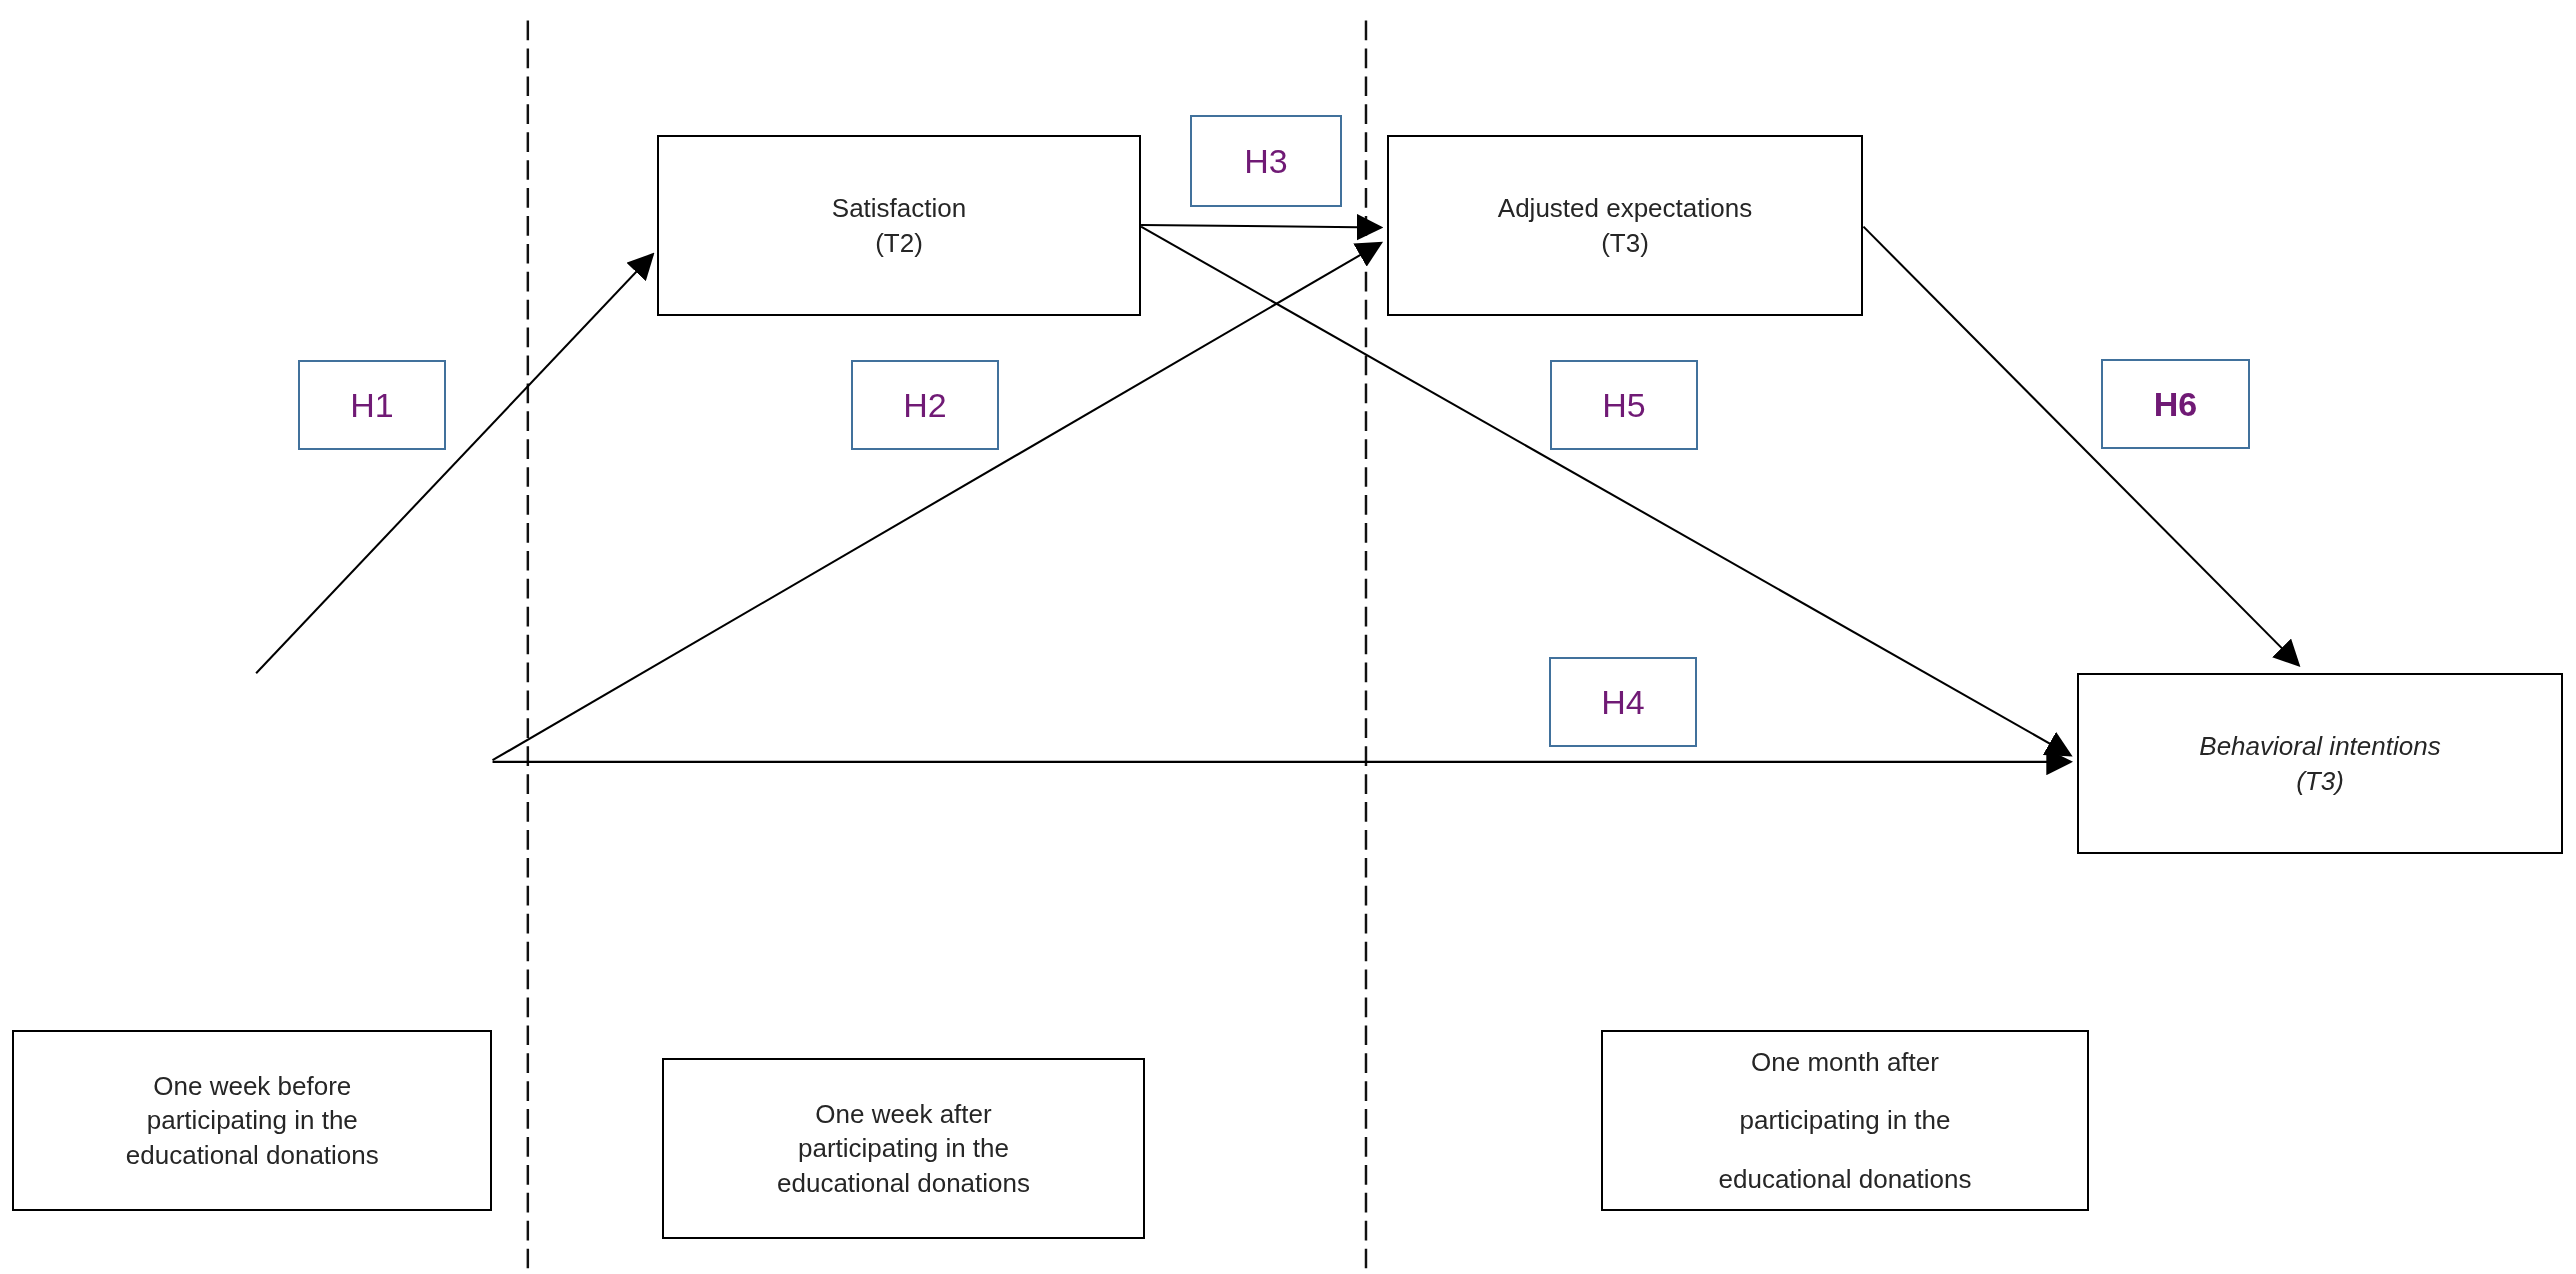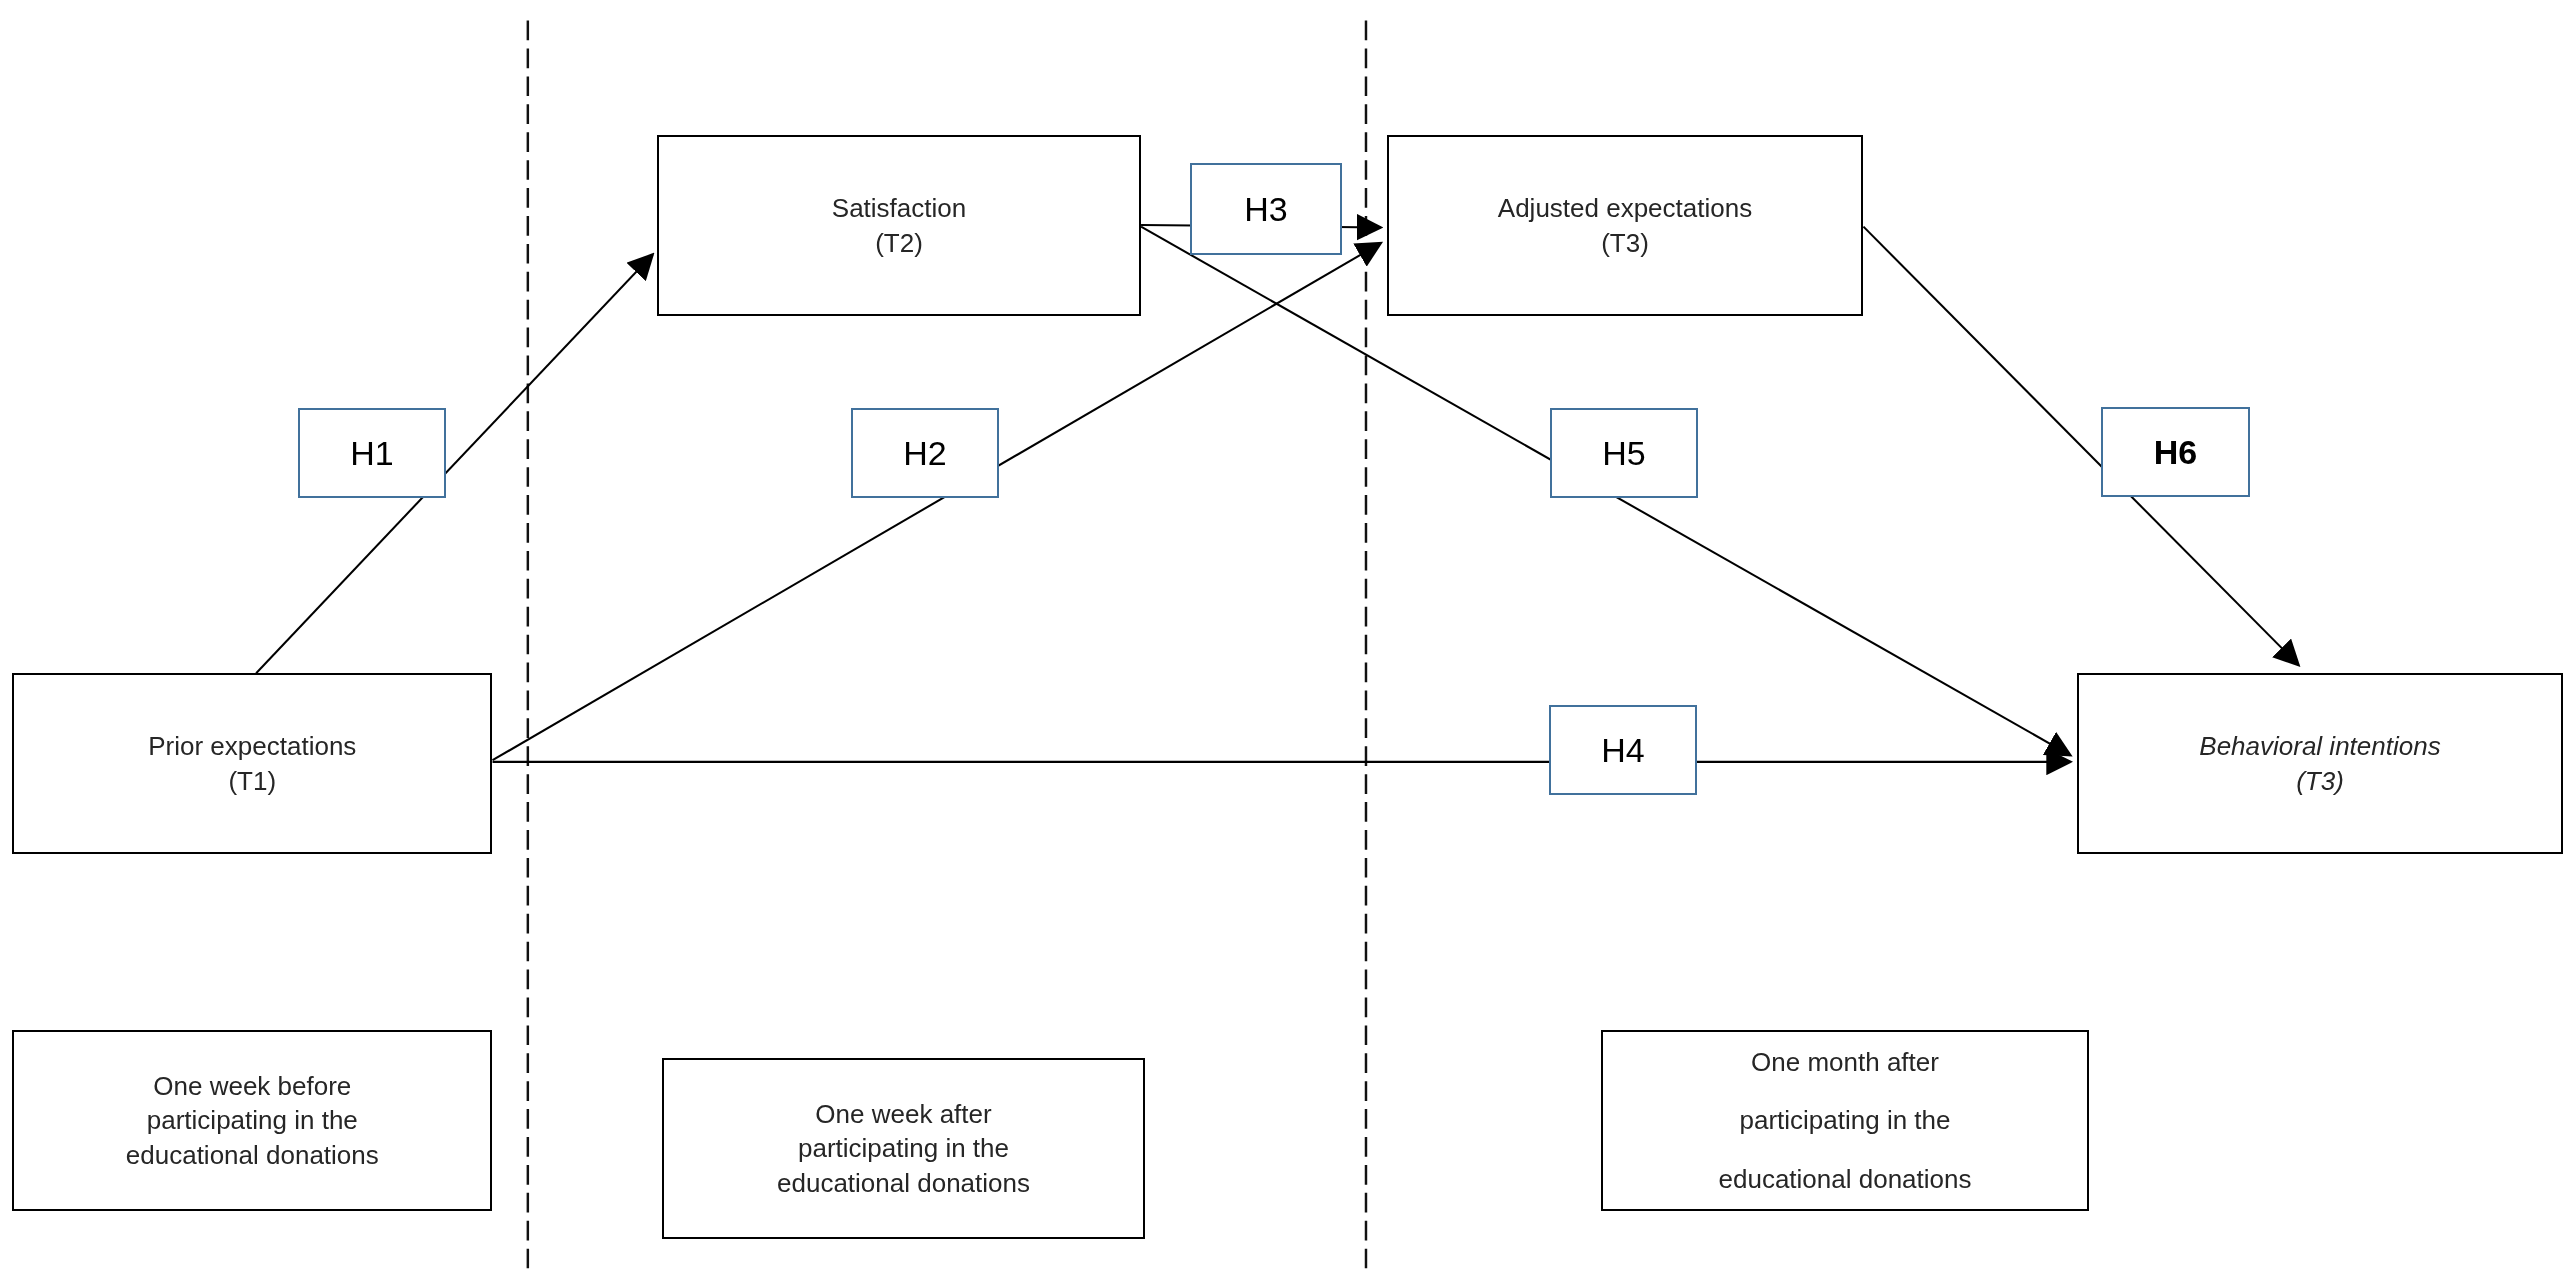--- a/index.html
+++ b/index.html
@@ -37,23 +37,22 @@
     line-height: 1.32;
   }
   .hlabel {
     position: absolute;
     box-sizing: border-box;
     border: 2.5px solid #41719C;
     background: #ffffff;
     display: flex;
     align-items: center;
     justify-content: center;
-    color: #000000;
+    color: #701a75;
     font-size: 34px;
-    margin-top: 48px;
   }
   .node span { display: block; }
 </style>
 </head>
 <body>
 
 <div class="canvas">
 
   <svg class="layer" viewBox="0 0 3138 1553">
     <defs>
@@ -66,24 +65,20 @@
     <line x1="1664" y1="25" x2="1664" y2="1545" stroke="#111111" stroke-width="3" stroke-dasharray="24 10"></line>
 
     <line x1="312" y1="820" x2="795" y2="310" stroke="#000000" stroke-width="2.5" marker-end="url(#arrow)"></line>
     <line x1="600" y1="926" x2="1682" y2="296" stroke="#000000" stroke-width="2.5" marker-end="url(#arrow)"></line>
     <line x1="1390" y1="274" x2="1682" y2="277" stroke="#000000" stroke-width="2.5" marker-end="url(#arrow)"></line>
     <line x1="600" y1="928" x2="2522" y2="928" stroke="#000000" stroke-width="2.5" marker-end="url(#arrow)"></line>
     <line x1="1390" y1="276" x2="2522" y2="920" stroke="#000000" stroke-width="2.5" marker-end="url(#arrow)"></line>
     <line x1="2270" y1="276" x2="2800" y2="810" stroke="#000000" stroke-width="2.5" marker-end="url(#arrow)"></line>
   </svg>
 
-  <div class="node" style="left:12.3px; top:673px; width:480px; height:181px;">
-    <span>Prior expectations</span>
-    <span>(T1)</span>
-  </div>
 
   <div class="node" style="left:657px; top:135px; width:484px; height:181px;">
     <span>Satisfaction</span>
     <span>(T2)</span>
   </div>
 
   <div class="node" style="left:1387px; top:135px; width:476px; height:181px;">
     <span>Adjusted expectations</span>
     <span>(T3)</span>
   </div>

